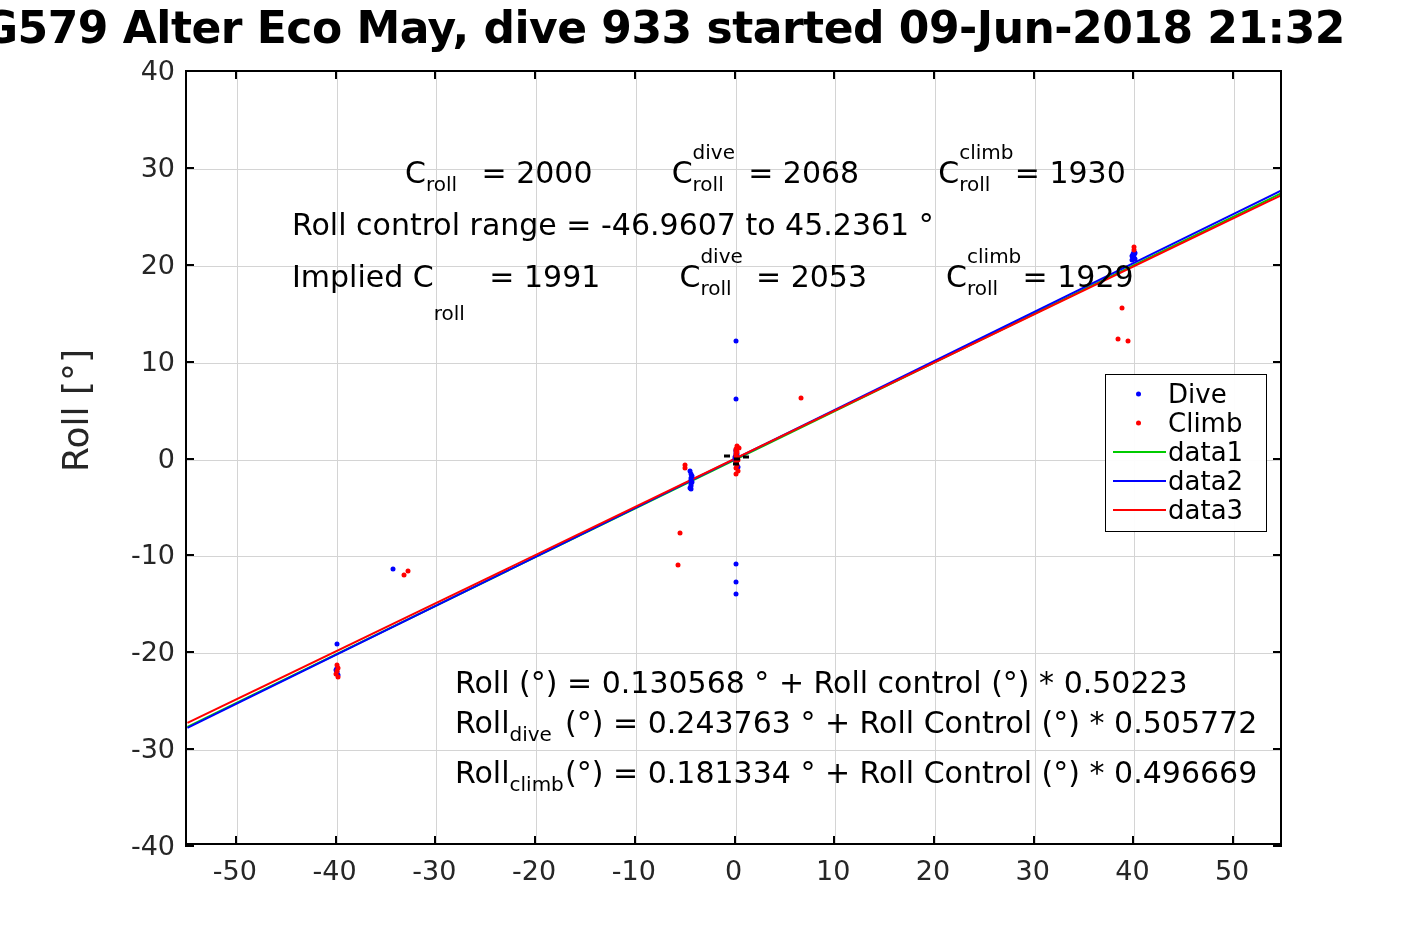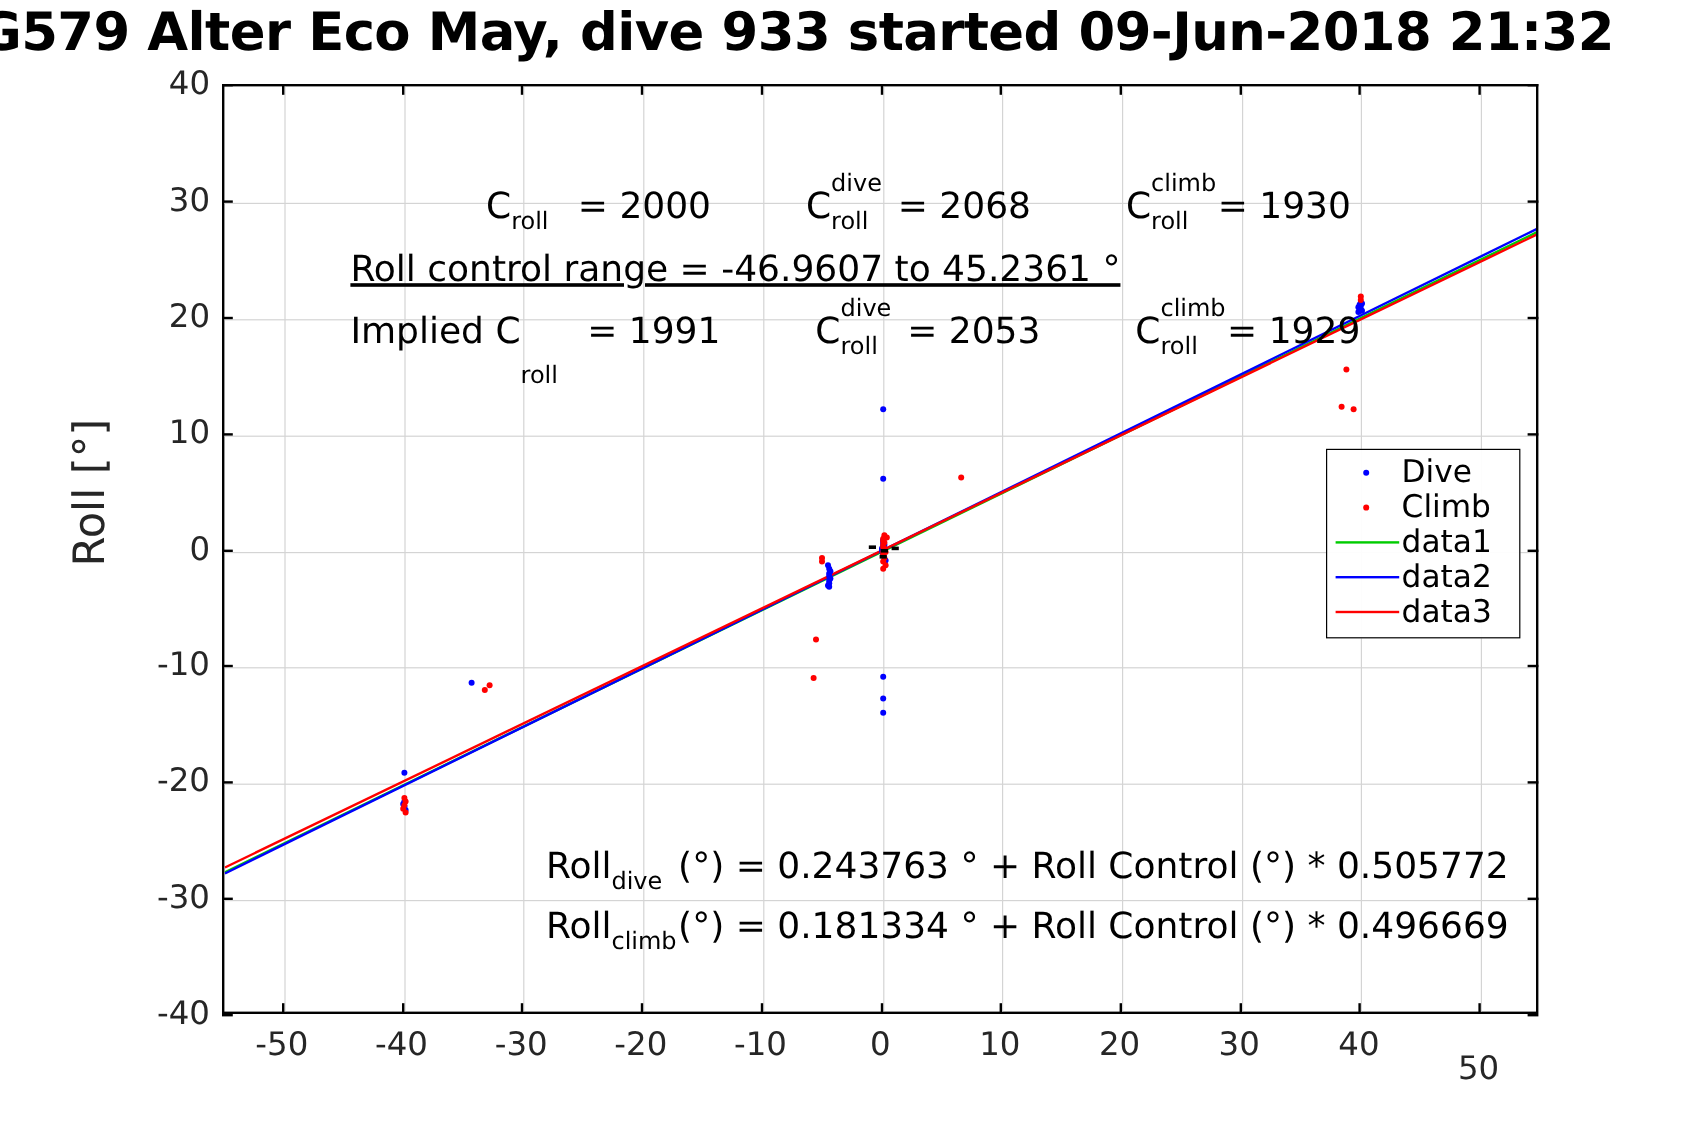--- a/index.html
+++ b/index.html
@@ -221,21 +221,21 @@
       <div class="tick x top" style="left: 932.955px; top: 70px; position: absolute;"></div>
       <div class="ticklabel x" style="left: 932.955px; top: 855px;">20</div>
       <div class="tick x " style="left: 1032.68px; top: 836px; position: absolute;"></div>
       <div class="tick x top" style="left: 1032.68px; top: 70px; position: absolute;"></div>
       <div class="ticklabel x" style="left: 1032.68px; top: 855px;">30</div>
       <div class="tick x " style="left: 1132.41px; top: 836px; position: absolute;"></div>
       <div class="tick x top" style="left: 1132.41px; top: 70px; position: absolute;"></div>
       <div class="ticklabel x" style="left: 1132.41px; top: 855px;">40</div>
       <div class="tick x " style="left: 1232.14px; top: 836px; position: absolute;"></div>
       <div class="tick x top" style="left: 1232.14px; top: 70px; position: absolute;"></div>
-      <div class="ticklabel x" style="left: 1232.14px; top: 875px;">50</div>
+      <div class="ticklabel x" style="left: 1232.14px; top: 855px;">50</div>
       <div class="tick y" style="position: absolute; top: 70px; left: 185px;"></div>
       <div class="tick y" style="position: absolute; top: 70px; left: 1273px;"></div>
       <div class="ticklabel y" style="left: 75px; width: 100px; top: 70px;">40</div>
       <div class="tick y" style="position: absolute; top: 166.875px; left: 185px;"></div>
       <div class="tick y" style="position: absolute; top: 166.875px; left: 1273px;"></div>
       <div class="ticklabel y" style="left: 75px; width: 100px; top: 166.875px;">30</div>
       <div class="tick y" style="position: absolute; top: 263.75px; left: 185px;"></div>
       <div class="tick y" style="position: absolute; top: 263.75px; left: 1273px;"></div>
       <div class="ticklabel y" style="left: 75px; width: 100px; top: 263.75px;">20</div>
       <div class="tick y" style="position: absolute; top: 360.625px; left: 185px;"></div>
@@ -264,34 +264,35 @@
     <span class="cvar spaced"><span class="base">C</span><span class="sub">roll</span></span>
     <span>= 2000</span>
     <span style="display:inline-block;width:60px;"></span>
     <span class="cvar spaced"><span class="base">C</span><span class="sup">dive</span><span class="sub">roll</span></span>
     <span>= 2068</span>
     <span style="display:inline-block;width:60px;"></span>
     <span class="cvar spaced"><span class="base">C</span><span class="sup">climb</span><span class="sub">roll</span></span>
     <span>= 1930</span>
   </div>
 
-  <div class="ann" style="left:292px;top:210px;text-decoration:underline;">Roll control range = -46.9607 to 45.2361 °</div>
+  <div class="ann" style="left:292px;top:210px;">Roll control range = -46.9607 to 45.2361 °</div>
 
   <div class="ann" style="left:292px;top:262px;">
     <span><span>Implied C</span></span><span class="cvar spaced"><span class="sub">roll</span></span>
     <span>= 1991</span>
     <span style="display:inline-block;width:60px;"></span>
     <span class="cvar spaced"><span class="base">C</span><span class="sup">dive</span><span class="sub">roll</span></span>
     <span>= 2053</span>
     <span style="display:inline-block;width:60px;"></span>
     <span class="cvar spaced"><span class="base">C</span><span class="sup">climb</span><span class="sub">roll</span></span>
     <span>= 1929</span>
   </div>
 
 
+  <div class="ann" style="left:455px;top:668px;">Roll (°) = 0.130568 ° + Roll control (°) * 0.50223</div>
 
   <div class="ann" style="left:455px;top:708px;">
     <span class="cvar spaced"><span class="base">Roll</span><span class="sub">dive</span></span>
     <span>(°) = 0.243763 ° + Roll Control (°) * 0.505772</span>
   </div>
 
   <div class="ann" style="left:455px;top:758px;">
     <span class="cvar spaced"><span class="base">Roll</span><span class="sub">climb</span></span>
     <span>(°) = 0.181334 ° + Roll Control (°) * 0.496669</span>
   </div>

